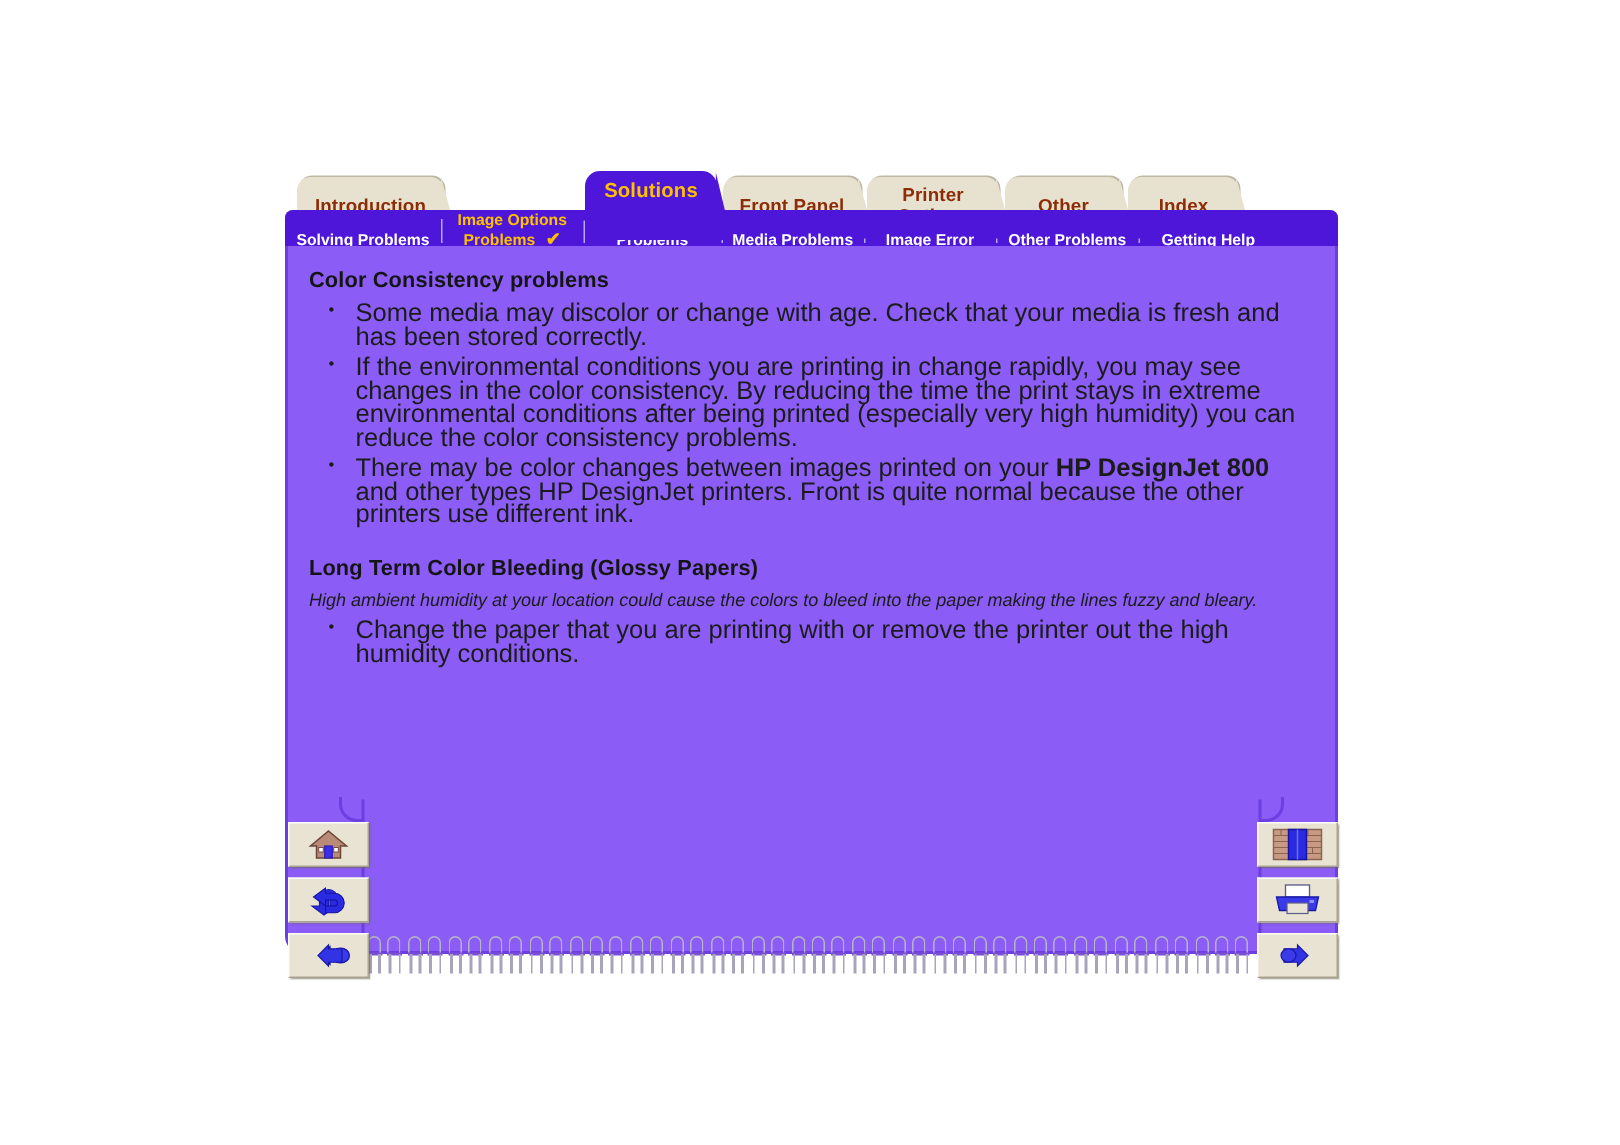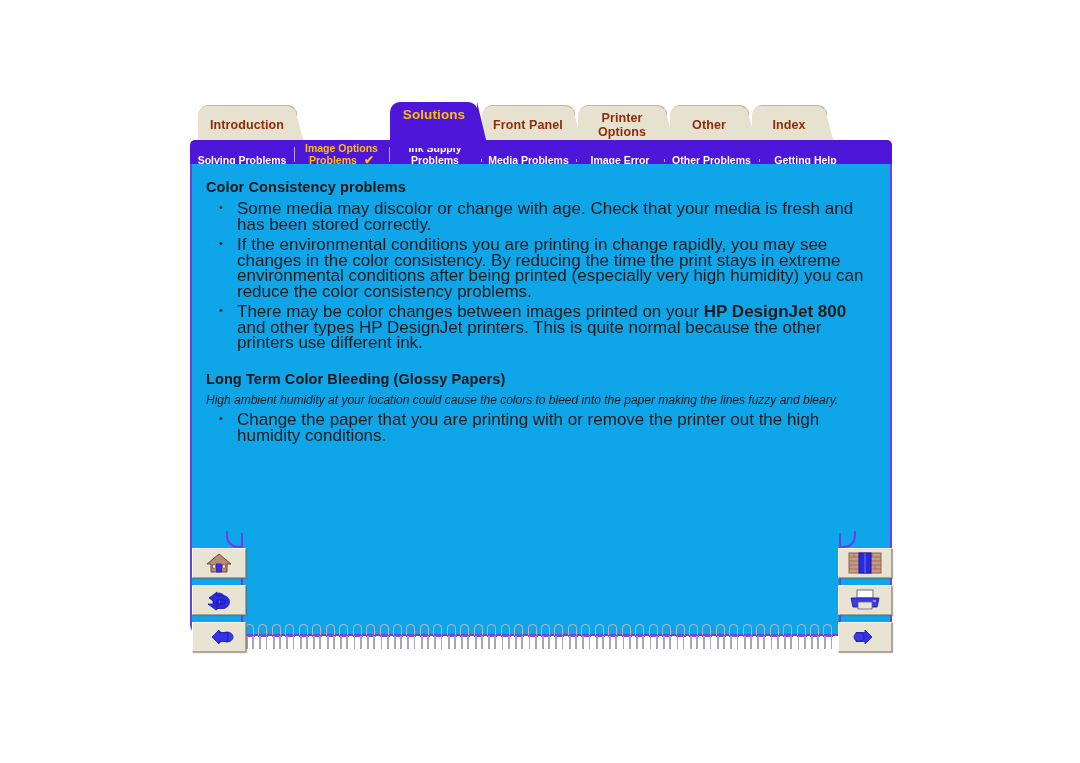--- a/index.html
+++ b/index.html
@@ -21,21 +21,21 @@
     left: 190px;
     top: 96px;
     width: 702px;
     height: 570px;
   }
 
   
   #tabstrip {
     position: absolute;
     left: 0;
-    top: 4px;
+    top: 16px;
     width: 702px;
     height: 46px;
   }
   .tab {
     position: absolute;
     top: 6px;
     height: 40px;
     background: #e7e1d0;
     border-radius: 9px 9px 0 0;
     box-sizing: border-box;
@@ -126,21 +126,21 @@
   }
   .subtab .stext { display: inline-block; }
 
   
   #page {
     position: absolute;
     left: 0;
     top: 68px;
     width: 702px;
     height: 472px;
-    background: #0ea5e9;
+    background: #8b5cf6;
     border: 2px solid #6c3fe0;
     border-top: none;
     border-radius: 0 0 12px 12px;
     box-sizing: border-box;
     padding: 12px 18px 0 14px;
   }
   h1.sec {
     font-size: 14.5px;
     font-weight: bold;
     color: #151515;
@@ -362,21 +362,21 @@
       </div>
     </div>
 
   <div id="page">
 
     <h1 class="sec">Color Consistency problems</h1>
 
     <ul class="blist">
       <li>Some media may discolor or change with age. Check that your media is fresh and has been stored correctly.</li>
       <li>If the environmental conditions you are printing in change rapidly, you may see changes in the color consistency. By reducing the time the print stays in extreme environmental conditions after being printed (especially very high humidity) you can reduce the color consistency problems.</li>
-      <li><span>There may be color changes between images printed on your </span><span class="b">HP DesignJet 800</span><span> and other types HP DesignJet printers. This is quite normal because the other printers use different ink.</span></li>
+      <li><span>There may be color changes between images printed on your </span><span class="b">HP DesignJet 800</span><span> and other types HP DesignJet printers. Front is quite normal because the other printers use different ink.</span></li>
     </ul>
 
     <h1 class="sec second">Long Term Color Bleeding (Glossy Papers)</h1>
 
     <p class="para">High ambient humidity at your location could cause the colors to bleed into the paper making the lines fuzzy and bleary.</p>
 
     <ul class="blist">
       <li>Change the paper that you are printing with or remove the printer out the high humidity conditions.</li>
     </ul>
   </div>

